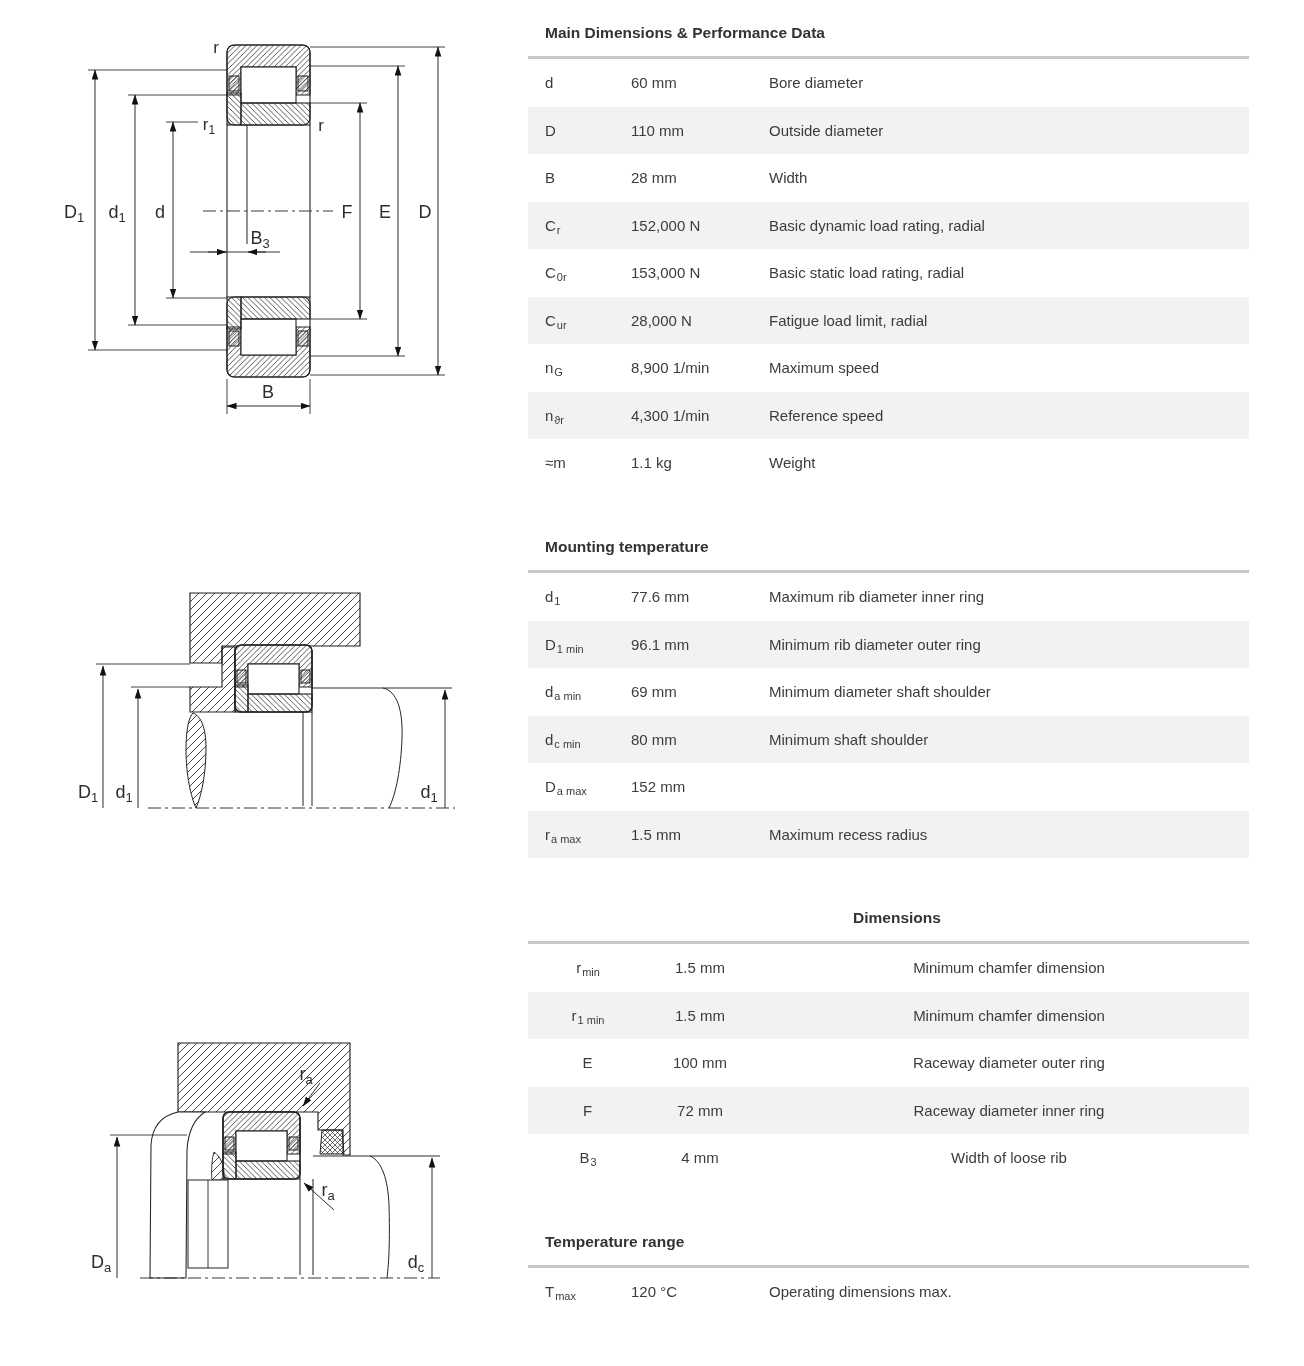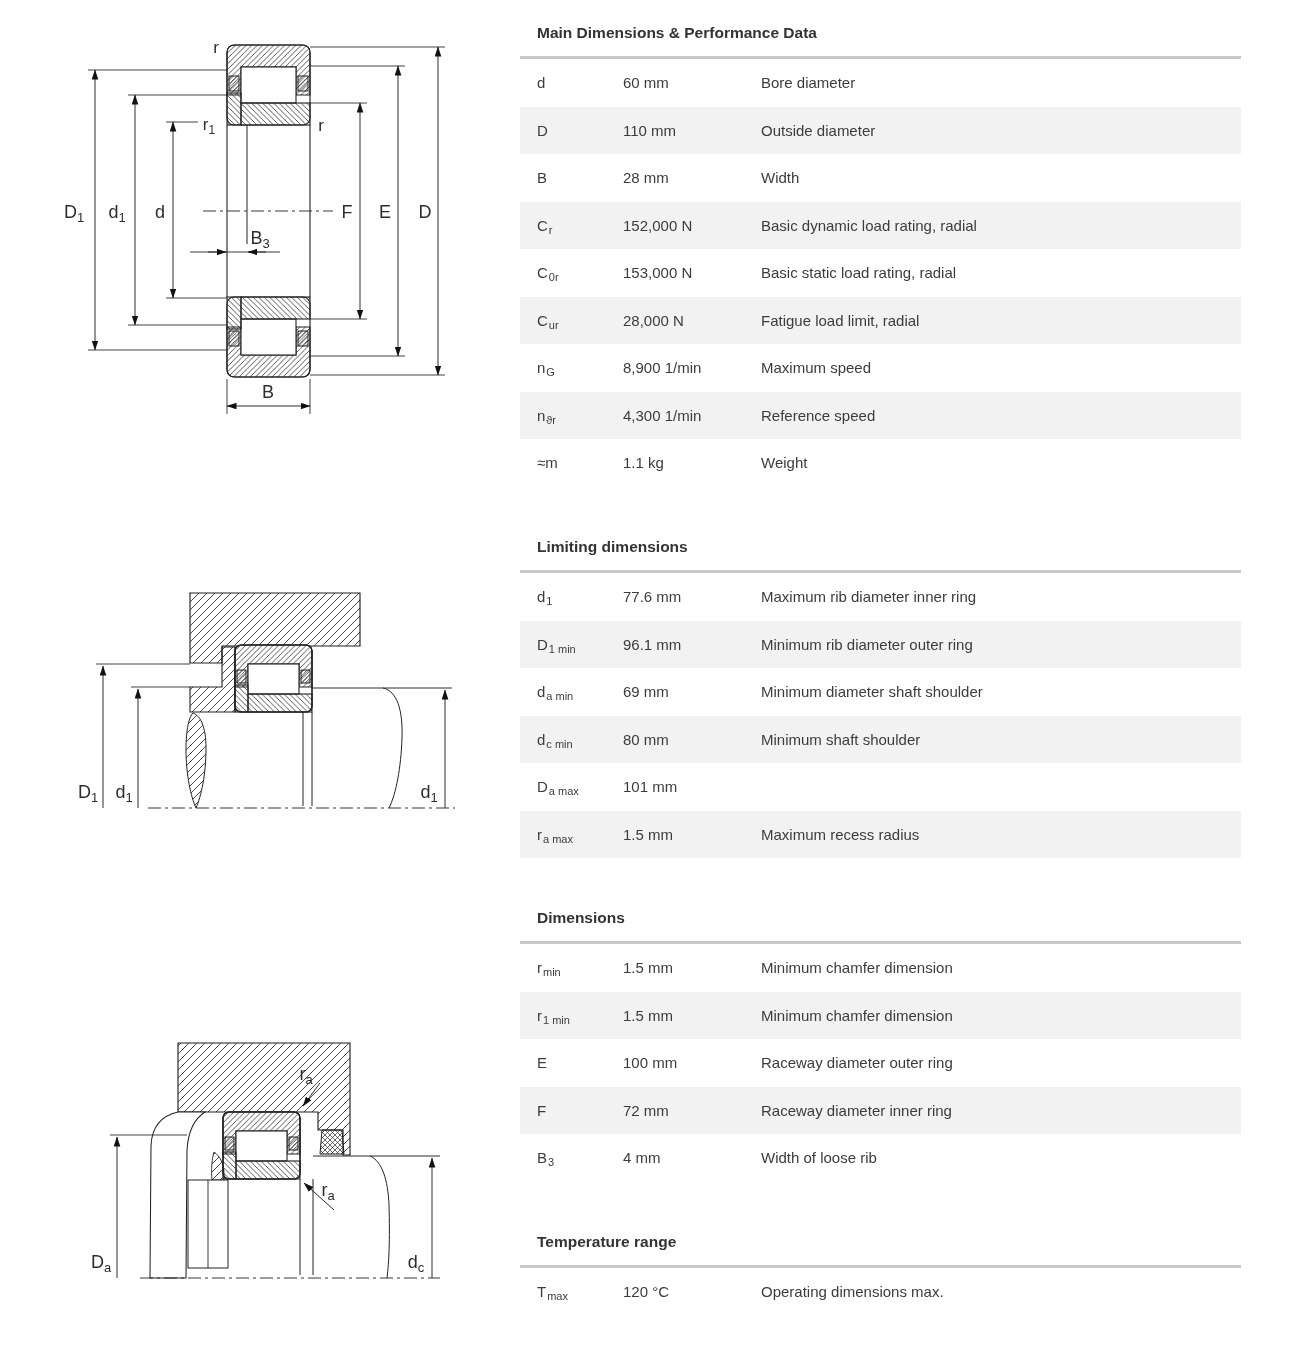--- a/index.html
+++ b/index.html
@@ -1,20 +1,20 @@
 <!DOCTYPE html>
 <html><head>
 <meta charset="utf-8">
 <style>
   html,body{margin:0;padding:0;background:#fff;}
   .page{position:relative;width:1304px;height:1366px;background:#fff;overflow:hidden;
         font-family:"Liberation Sans",sans-serif;color:#3c3c3c;}
   .drawings{position:absolute;left:0;top:0;width:520px;height:1366px;}
   .tables{position:absolute;left:520px;top:0;width:721px;height:1366px;}
-  .spec{position:absolute;left:0;width:721px;}
+  .spec{position:absolute;left:8px;width:721px;}
   .spec-title{font-size:15.5px;font-weight:bold;color:#333;padding-left:17px;line-height:19px;}
   .rule{height:3px;background:#c8c8c8;margin-top:14px;}
   .rows .row{display:flex;align-items:center;height:47.5px;font-size:15px;color:#3c3c3c;}
   .rows .row:nth-child(even){background:#f2f2f2;}
   .c-sym{width:86px;padding-left:17px;flex:0 0 auto;}
   .c-val{width:138px;flex:0 0 auto;}
   .c-desc{flex:1 1 auto;}
   .sub{font-size:11px;position:relative;top:3px;margin-left:1px;}
   
   .lbl{font-family:"Liberation Sans",sans-serif;font-size:18px;fill:#2d2d2d;}
@@ -268,21 +268,21 @@
             <div class="c-desc">Reference speed</div>
           </div>
           <div class="row">
             <div class="c-sym"><span>≈m</span><span class="sub"></span></div>
             <div class="c-val">1.1 kg</div>
             <div class="c-desc">Weight</div>
           </div>
         </div>
       </section>
       <section class="spec" style="top: 537px;">
-        <div class="spec-title">Limiting dimensions</div>
+        <div class="spec-title">Mounting temperature</div>
         <div class="rule"></div>
         <div class="rows">
           <div class="row">
             <div class="c-sym"><span>d</span><span class="sub">1</span></div>
             <div class="c-val">77.6 mm</div>
             <div class="c-desc">Maximum rib diameter inner ring</div>
           </div>
           <div class="row">
             <div class="c-sym"><span>D</span><span class="sub">1 min</span></div>
             <div class="c-val">96.1 mm</div>
@@ -293,30 +293,30 @@
             <div class="c-val">69 mm</div>
             <div class="c-desc">Minimum diameter shaft shoulder</div>
           </div>
           <div class="row">
             <div class="c-sym"><span>d</span><span class="sub">c min</span></div>
             <div class="c-val">80 mm</div>
             <div class="c-desc">Minimum shaft shoulder</div>
           </div>
           <div class="row">
             <div class="c-sym"><span>D</span><span class="sub">a max</span></div>
-            <div class="c-val">101 mm</div>
+            <div class="c-val">152 mm</div>
           </div>
           <div class="row">
             <div class="c-sym"><span>r</span><span class="sub">a max</span></div>
             <div class="c-val">1.5 mm</div>
             <div class="c-desc">Maximum recess radius</div>
           </div>
         </div>
       </section>
-      <section class="spec" style="top: 908px;">
+      <section class="spec" style="top: 908px; text-align: center;">
         <div class="spec-title">Dimensions</div>
         <div class="rule"></div>
         <div class="rows">
           <div class="row">
             <div class="c-sym"><span>r</span><span class="sub">min</span></div>
             <div class="c-val">1.5 mm</div>
             <div class="c-desc">Minimum chamfer dimension</div>
           </div>
           <div class="row">
             <div class="c-sym"><span>r</span><span class="sub">1 min</span></div>

